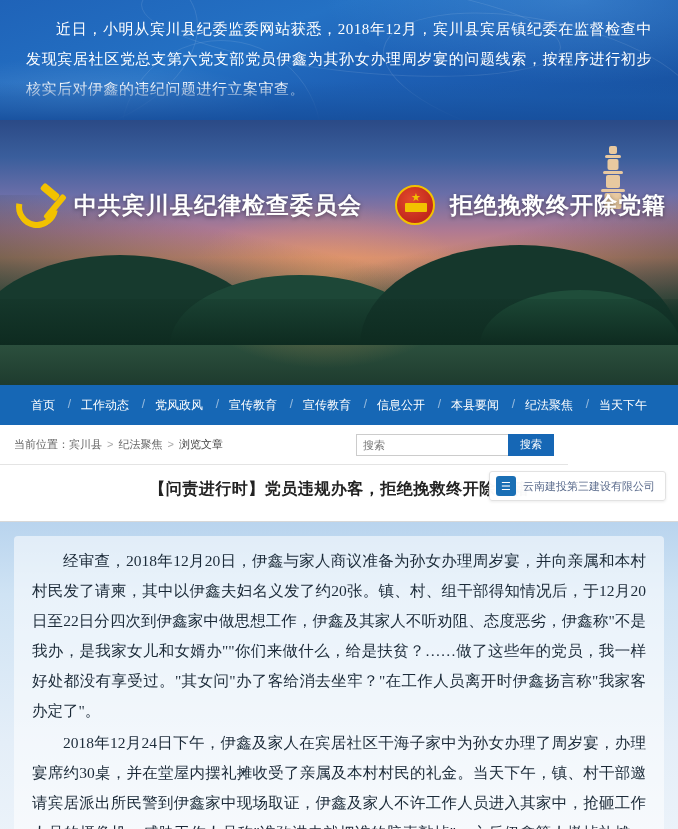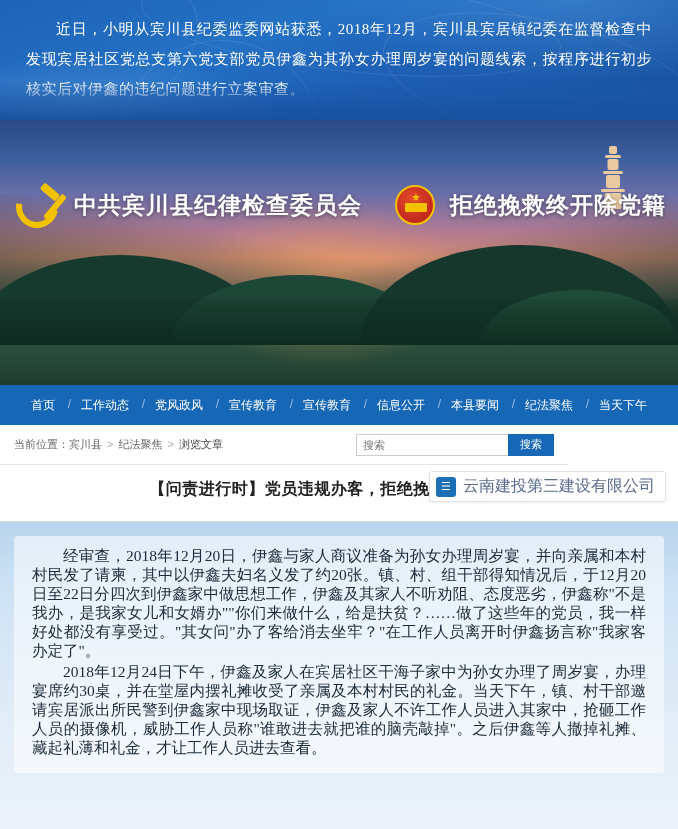--- a/index.html
+++ b/index.html
@@ -326,21 +326,21 @@
     border-radius: 3px;
     background: #1a6fb5;
     display: flex;
     align-items: center;
     justify-content: center;
     color: #ffffff;
     font-size: 11px;
     line-height: 1;
   }
   .wechat-name {
-    font-size: 16px;
+    font-size: 11px;
     color: #5a6b8c;
     white-space: nowrap;
   }
 
   
   .bodywrap {
     position: relative;
     width: 678px;
     height: 400px;
     background: linear-gradient(to bottom, #b9d4ee 0%, #cfe3f4 18%, #e4eef8 55%, #f2f7fb 100%);
@@ -349,21 +349,21 @@
   }
   .bodycard {
     margin: 0 14px;
     background: rgba(255,255,255,0.55);
     border-radius: 4px;
     padding: 10px 18px 14px 18px;
     box-sizing: border-box;
   }
   .para {
     font-size: 15.5px;
-    line-height: 19px;
+    line-height: 30px;
     color: #1b2a38;
     text-align: justify;
     text-indent: 31px;
     font-family: "Liberation Serif", serif;
     margin: 0 0 2px 0;
   }
 </style>
 </head>
 <body>
 

